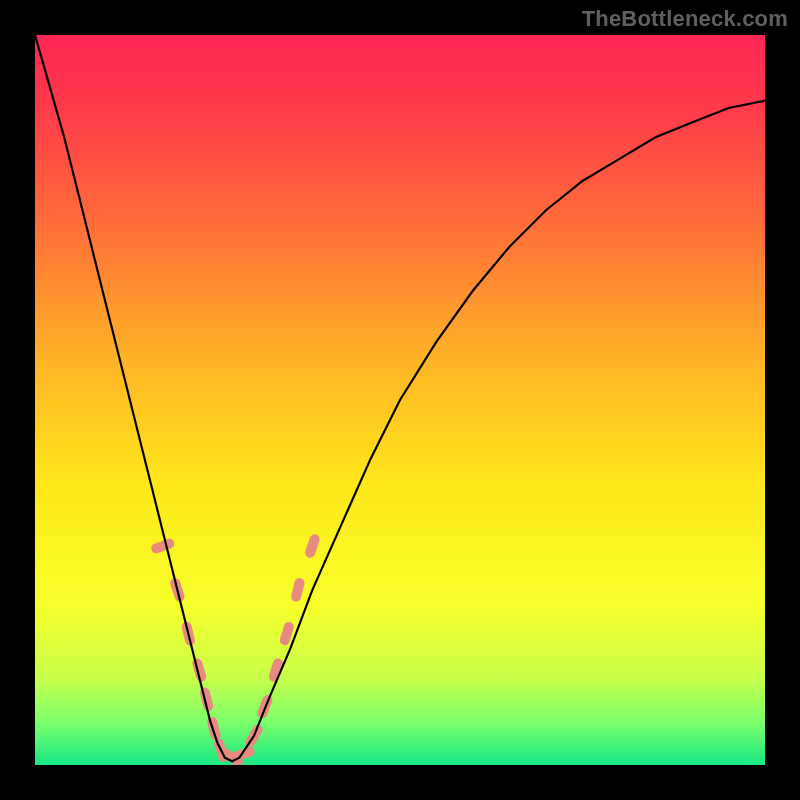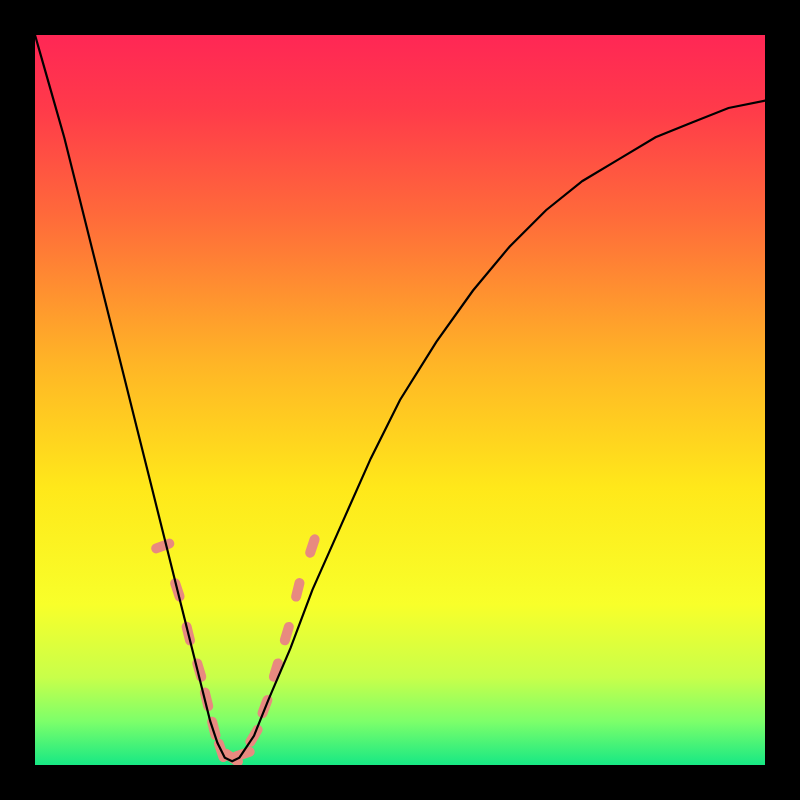--- a/index.html
+++ b/index.html
@@ -81,13 +81,14 @@
           <rect x="224.95" y="659.60" width="10" height="24" rx="5.00" fill="#e88a80" transform="rotate(20.6,229.95,671.60)"></rect>
           <rect x="235.90" y="623.10" width="10" height="24" rx="5.00" fill="#e88a80" transform="rotate(16.7,240.90,635.10)"></rect>
           <rect x="246.85" y="586.60" width="10" height="24" rx="5.00" fill="#e88a80" transform="rotate(16.7,251.85,598.60)"></rect>
           <rect x="257.80" y="542.80" width="10" height="24" rx="5.00" fill="#e88a80" transform="rotate(14.0,262.80,554.80)"></rect>
           <rect x="272.40" y="499.00" width="10" height="24" rx="5.00" fill="#e88a80" transform="rotate(18.4,277.40,511.00)"></rect>
         </g>
       <path id="main-curve" fill="none" stroke="#000000" stroke-width="2.2" stroke-linecap="round" d="M0.00,0.00 L14.60,51.10 L29.20,102.20 L43.80,160.60 L58.40,219.00 L73.00,277.40 L87.60,335.80 L102.20,394.20 L116.80,452.60 L131.40,511.00 L146.00,569.40 L160.60,627.80 L167.90,657.00 L175.20,686.20 L182.50,708.10 L189.80,722.70 L197.10,726.35 L204.40,722.70 L219.00,700.80 L233.60,664.30 L255.50,613.20 L277.40,554.80 L306.60,489.10 L335.80,423.40 L365.00,365.00 L401.50,306.60 L438.00,255.50 L474.50,211.70 L511.00,175.20 L547.50,146.00 L584.00,124.10 L620.50,102.20 L657.00,87.60 L693.50,73.00 L730.00,65.70"></path>
     </svg>
   </div>
 
+  <div class="watermark">TheBottleneck.com</div>
 </div>
 
 </body></html>

